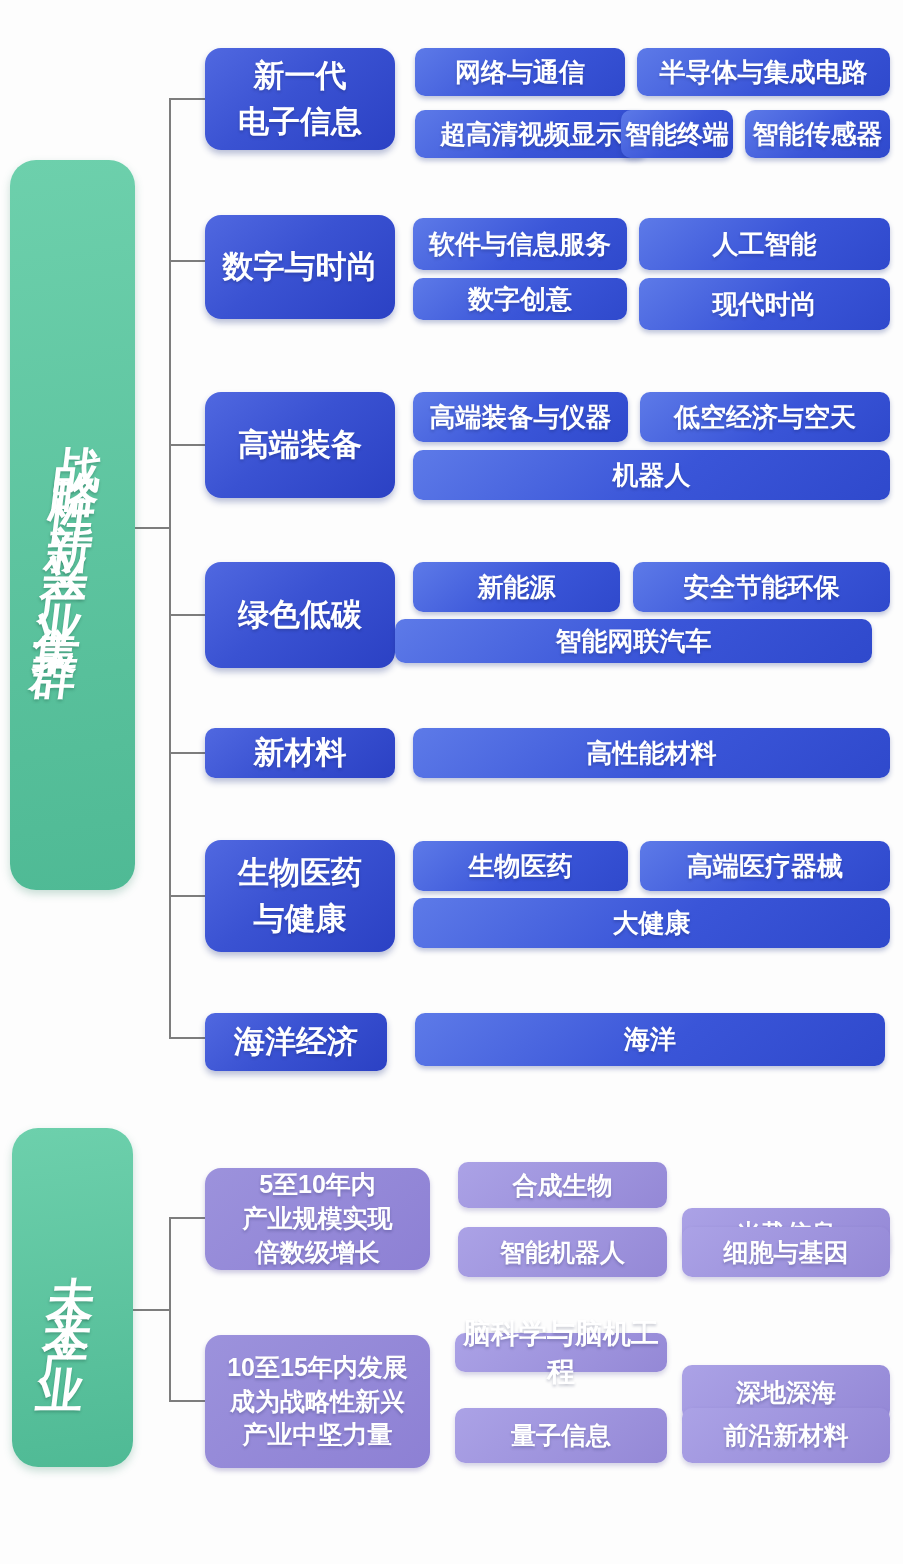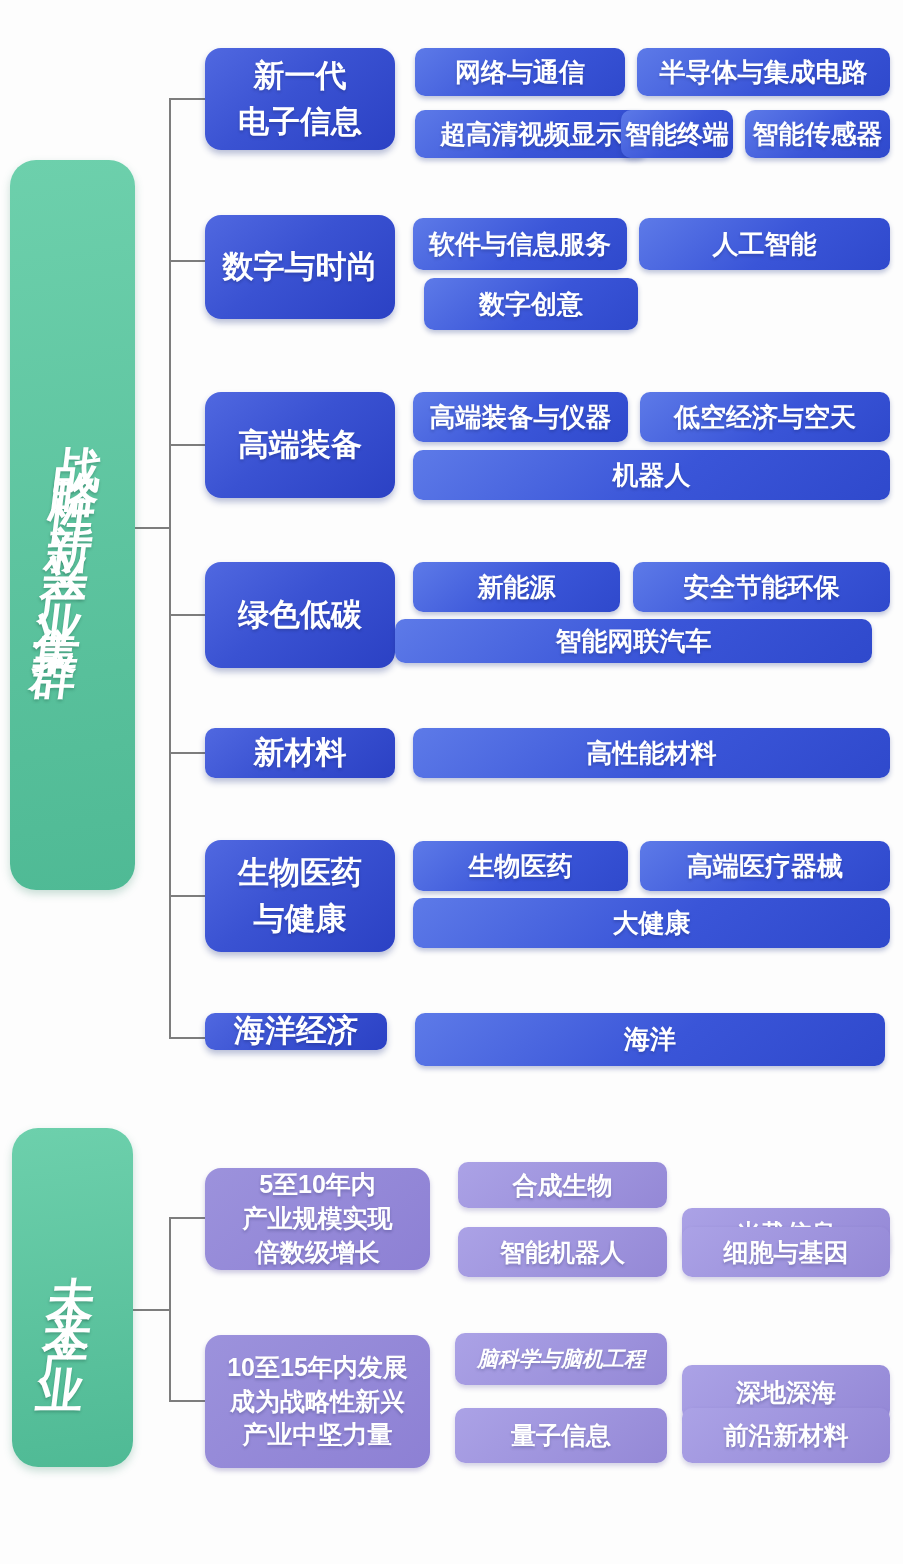--- a/index.html
+++ b/index.html
@@ -81,21 +81,22 @@
   <div class="box blue-sub" style="left:637px; top:48px; width:253px; height:48px;">半导体与集成电路</div>
   <div class="box blue-sub" style="left:415px; top:110px; width:232px; height:48px;">超高清视频显示</div>
   <div class="box blue-sub" style="left:621px; top:110px; width:112px; height:48px;">智能终端</div>
   <div class="box blue-sub" style="left:745px; top:110px; width:145px; height:48px;">智能传感器</div>
 
   <div class="box blue-cat" style="left:205px; top:209px; width:190px; height:104px;margin-top:6px;">
     <span class="cat-line">数字与时尚</span>
   </div>
   <div class="box blue-sub" style="left:413px; top:218px; width:214px; height:52px;">软件与信息服务</div>
   <div class="box blue-sub" style="left:639px; top:218px; width:251px; height:52px;">人工智能</div>
-  <div class="box blue-sub" style="left:413px; top:278px; width:214px; height:52px;margin-left:11px;">数字创意</div>
+  <div class="box blue-sub" style="left:413px; top:278px; width:214px; height:42px;">数字创意</div>
+  <div class="box blue-sub" style="left:639px; top:278px; width:251px; height:52px;">现代时尚</div>
 
   <div class="box blue-cat" style="left:205px; top:392px; width:190px; height:106px;">
     <span class="cat-line">高端装备</span>
   </div>
   <div class="box blue-sub" style="left:413px; top:392px; width:215px; height:50px;">高端装备与仪器</div>
   <div class="box blue-sub" style="left:413px; top:450px; width:477px; height:50px;">机器人</div>
   <div class="box blue-sub" style="left:640px; top:392px; width:250px; height:50px;">低空经济与空天</div>
 
   <div class="box blue-cat" style="left:205px; top:562px; width:190px; height:106px;">
     <span class="cat-line">绿色低碳</span>
@@ -110,21 +111,21 @@
   <div class="box blue-sub" style="left:413px; top:728px; width:477px; height:50px;">高性能材料</div>
 
   <div class="box blue-cat" style="left:205px; top:840px; width:190px; height:112px;">
     <span class="cat-line">生物医药</span>
     <span class="cat-line">与健康</span>
   </div>
   <div class="box blue-sub" style="left:413px; top:841px; width:215px; height:50px;">生物医药</div>
   <div class="box blue-sub" style="left:640px; top:841px; width:250px; height:50px;">高端医疗器械</div>
   <div class="box blue-sub" style="left:413px; top:898px; width:477px; height:50px;">大健康</div>
 
-  <div class="box blue-cat" style="left:205px; top:1013px; width:182px; height:37px; border-radius:10px;">
+  <div class="box blue-cat" style="left:205px; top:1013px; width:182px; height:58px; border-radius:10px;">
     <span class="cat-line">海洋经济</span>
   </div>
   <div class="box blue-sub" style="left:415px; top:1013px; width:470px; height:53px;">海洋</div>
 
   <div class="box green-root" style="left:12px; top:1128px; width:121px; height:339px;">
     <div class="v-text v-text-future">未来产业</div>
   </div>
 
   <div class="box purple-cat" style="left:205px; top:1168px; width:225px; height:102px;">
     <span class="cat-line">5至10年内</span>
@@ -134,18 +135,18 @@
   <div class="box purple-sub" style="left:458px; top:1162px; width:209px; height:46px;">合成生物</div>
   <div class="box purple-sub" style="left:682px; top:1208px; width:208px; height:50px;">光载信息</div>
   <div class="box purple-sub" style="left:458px; top:1227px; width:209px; height:50px;">智能机器人</div>
   <div class="box purple-sub" style="left:682px; top:1227px; width:208px; height:50px;">细胞与基因</div>
 
   <div class="box purple-cat" style="left:205px; top:1335px; width:225px; height:133px;">
     <span class="cat-line">10至15年内发展</span>
     <span class="cat-line">成为战略性新兴</span>
     <span class="cat-line">产业中坚力量</span>
   </div>
-  <div class="box purple-sub" style="left:455px; top:1333px; width:212px; height:52px; font-size:21px;font-style:italic;">脑科学与脑机工程</div>
+  <div class="box purple-sub" style="left:455px; top:1333px; width:212px; height:39px; font-size:28px;">脑科学与脑机工程</div>
   <div class="box purple-sub" style="left:682px; top:1333px; width:208px; height:55px;margin-top:32px;">深地深海</div>
   <div class="box purple-sub" style="left:455px; top:1408px; width:212px; height:55px;">量子信息</div>
   <div class="box purple-sub" style="left:682px; top:1408px; width:208px; height:55px;">前沿新材料</div>
 
 </div>
 
 </body></html>

